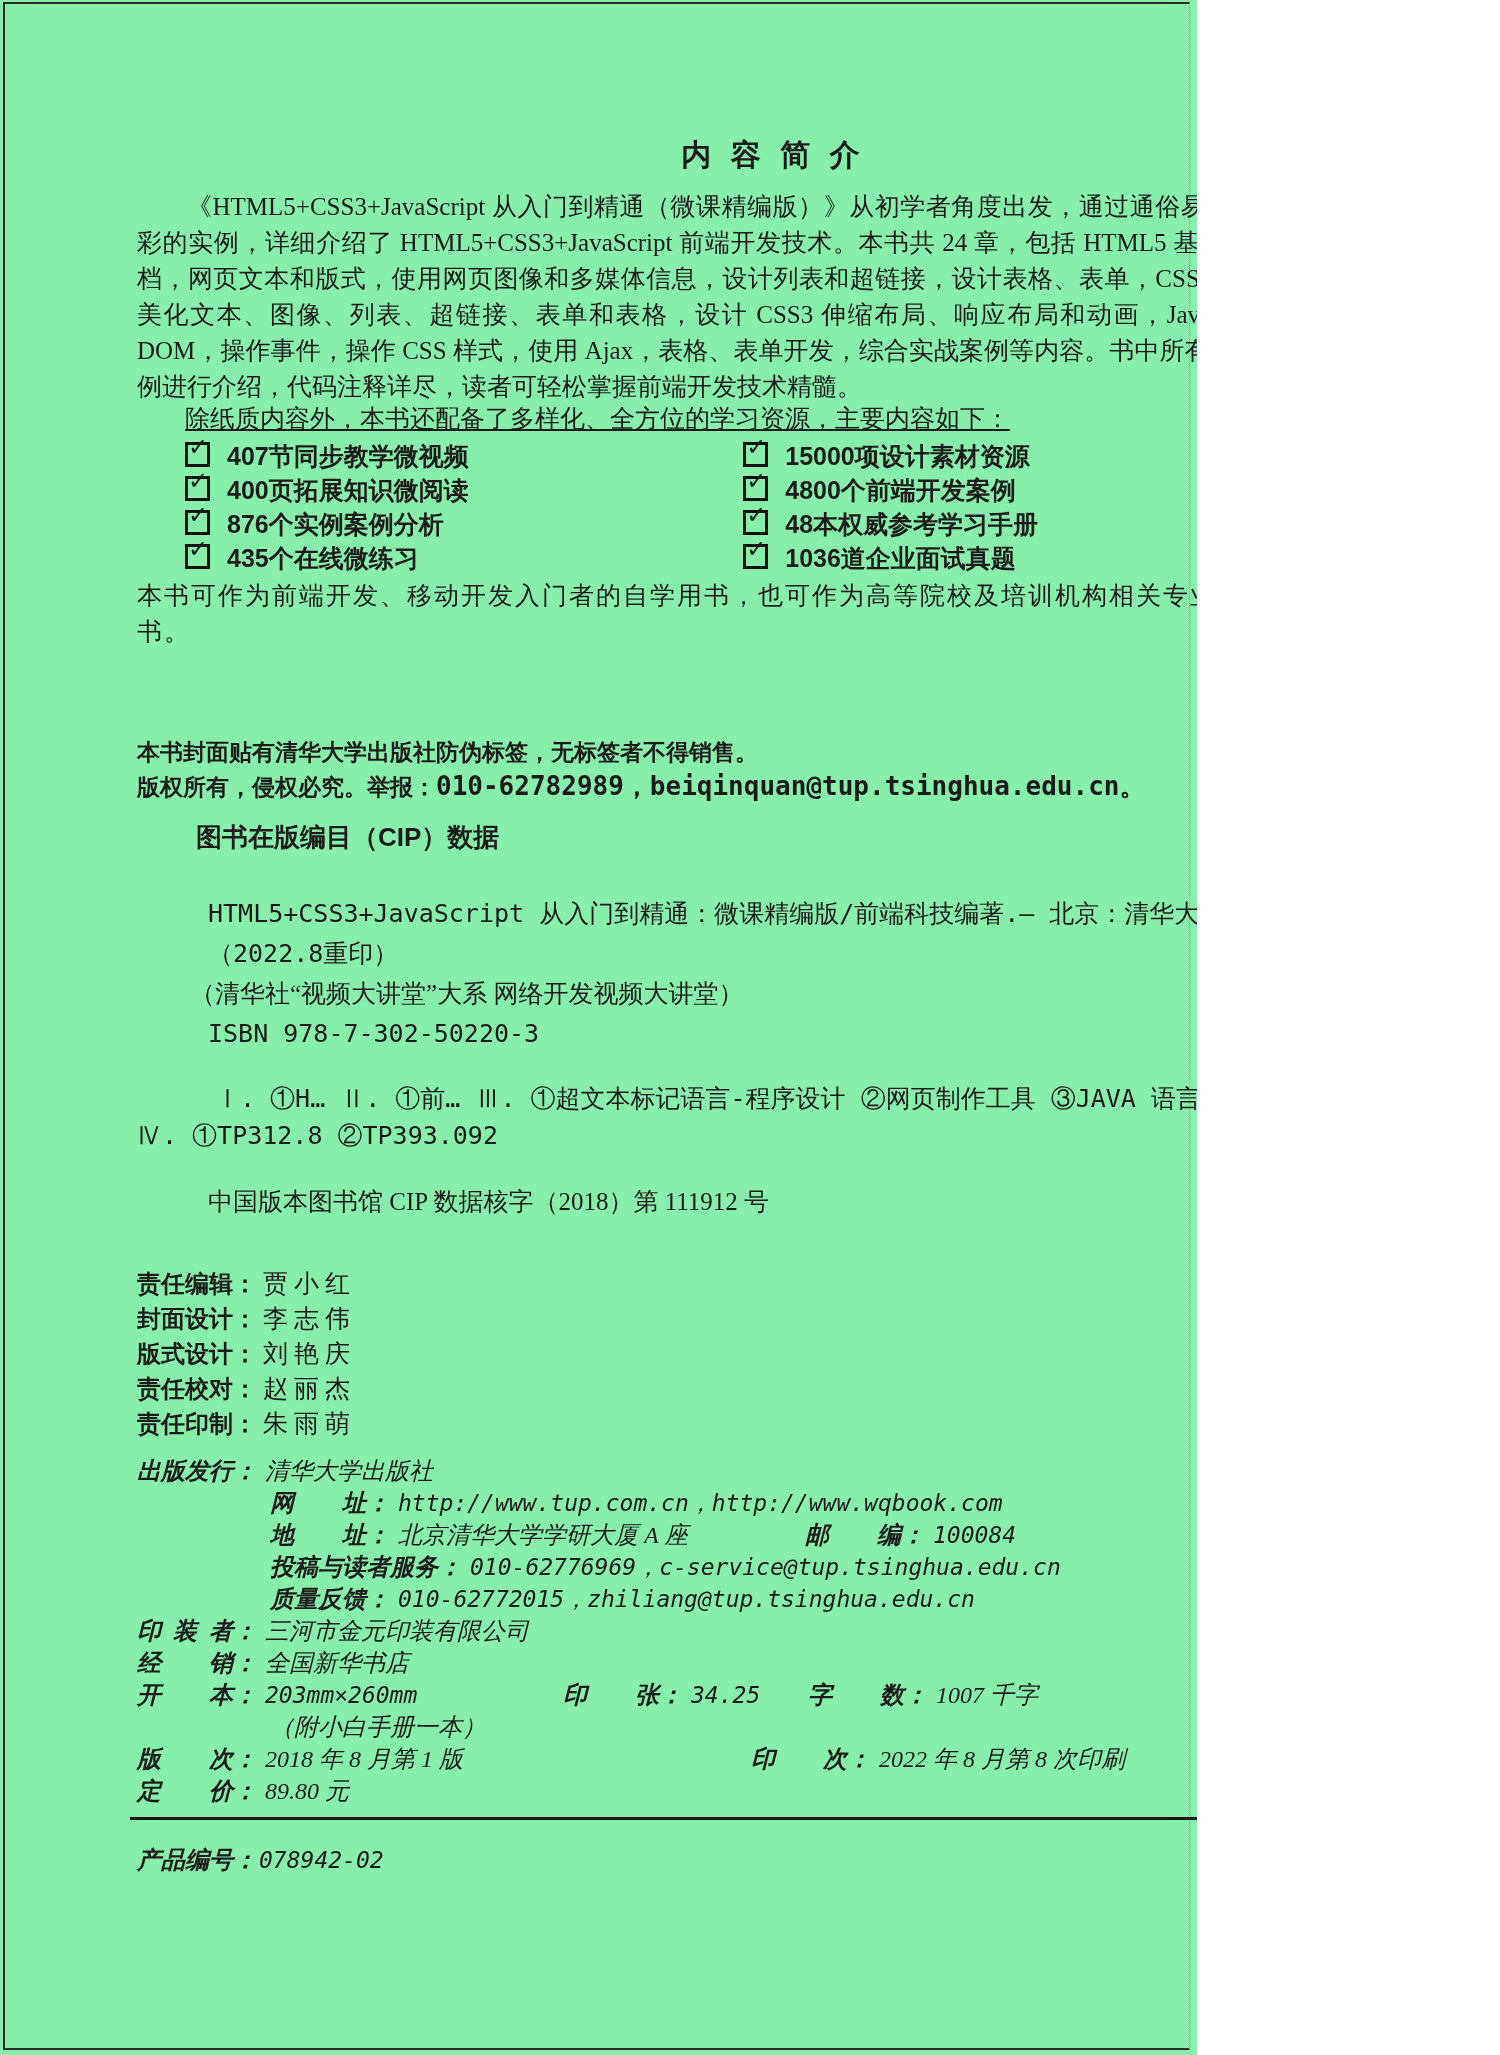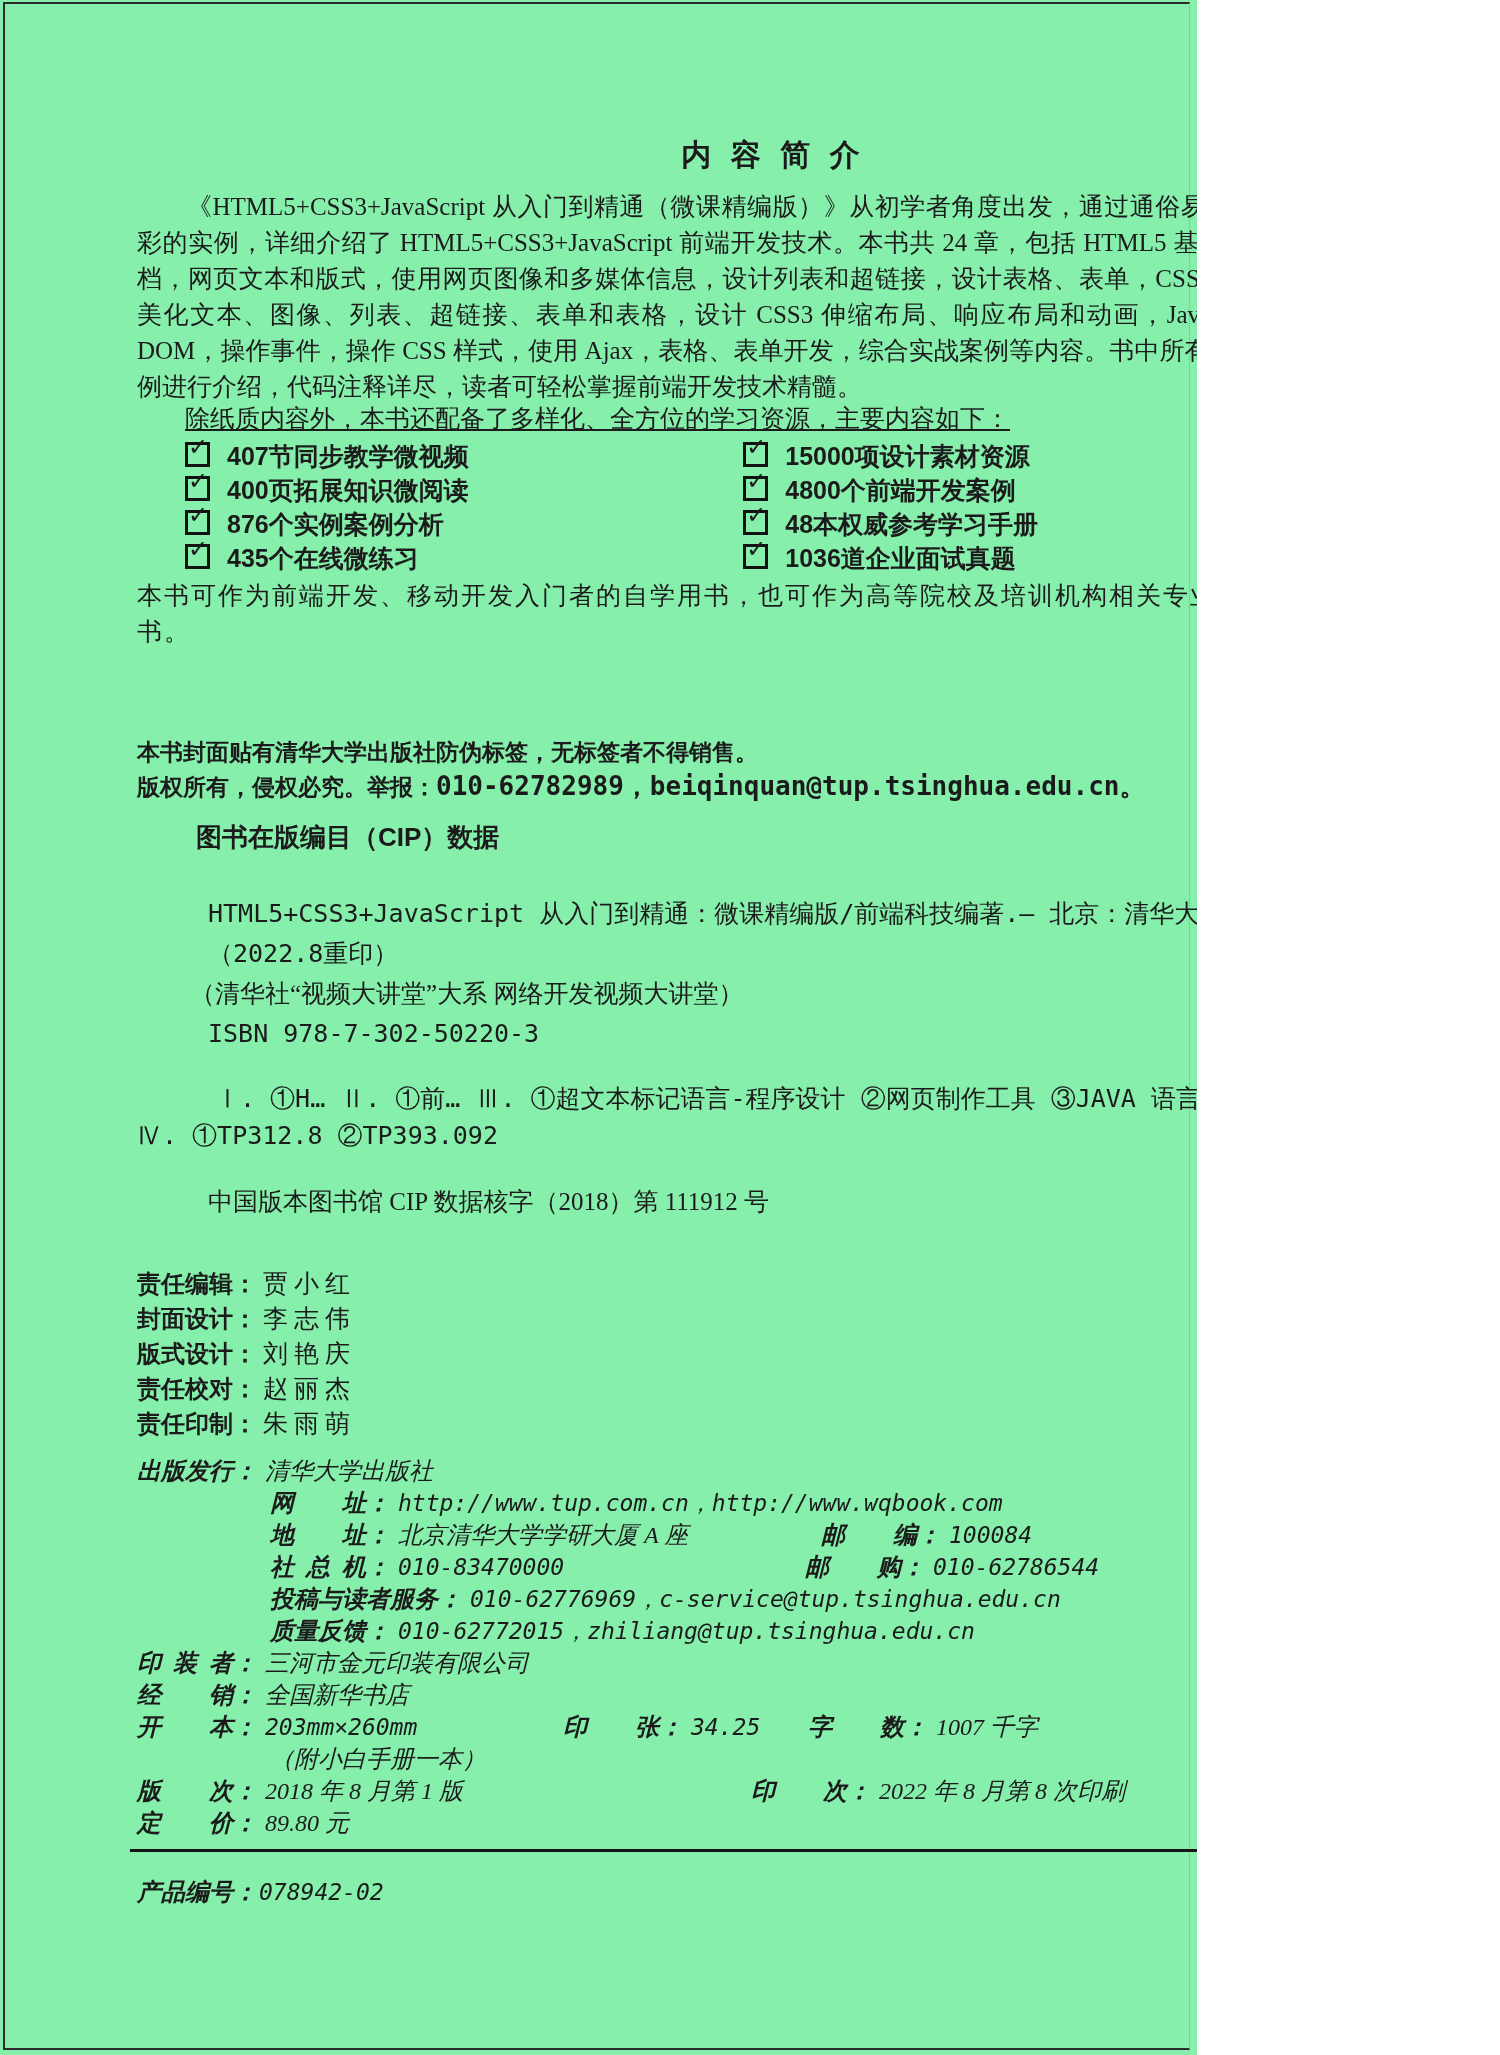--- a/index.html
+++ b/index.html
@@ -148,25 +148,21 @@
 
     <div class="pub">
       <div class="pub-row">
         <span class="plbl w4">出版发行</span><span class="pval">清华大学出版社</span>
       </div>
       <div class="pub-row pub-indent">
         <span class="plbl w4">网址</span><span class="pval mono">http://www.tup.com.cn，http://www.wqbook.com</span>
       </div>
       <div class="pub-row pub-indent">
         <span class="plbl w4">地址</span><span class="pval">北京清华大学学研大厦 A 座</span>
-        <span class="col2" style="left:684px"><span class="plbl w4">邮编</span><span class="pval mono">100084</span></span>
-      </div>
-      <div class="pub-row pub-indent">
-        <span class="plbl w4">社总机</span><span class="pval mono">010-83470000</span>
-        <span class="col2" style="left:668px"><span class="plbl w4">邮购</span><span class="pval mono">010-62786544</span></span>
+        <span class="col2" style="left:668px"><span class="plbl w4">邮编</span><span class="pval mono">100084</span></span>
       </div>
       <div class="pub-row pub-indent">
         <span class="plbl">投稿与读者服务</span><span class="pval mono">010-62776969，c-service@tup.tsinghua.edu.cn</span>
       </div>
       <div class="pub-row pub-indent">
         <span class="plbl">质量反馈</span><span class="pval mono">010-62772015，zhiliang@tup.tsinghua.edu.cn</span>
       </div>
       <div class="pub-row">
         <span class="plbl w4">印装者</span><span class="pval">三河市金元印装有限公司</span>
       </div>

